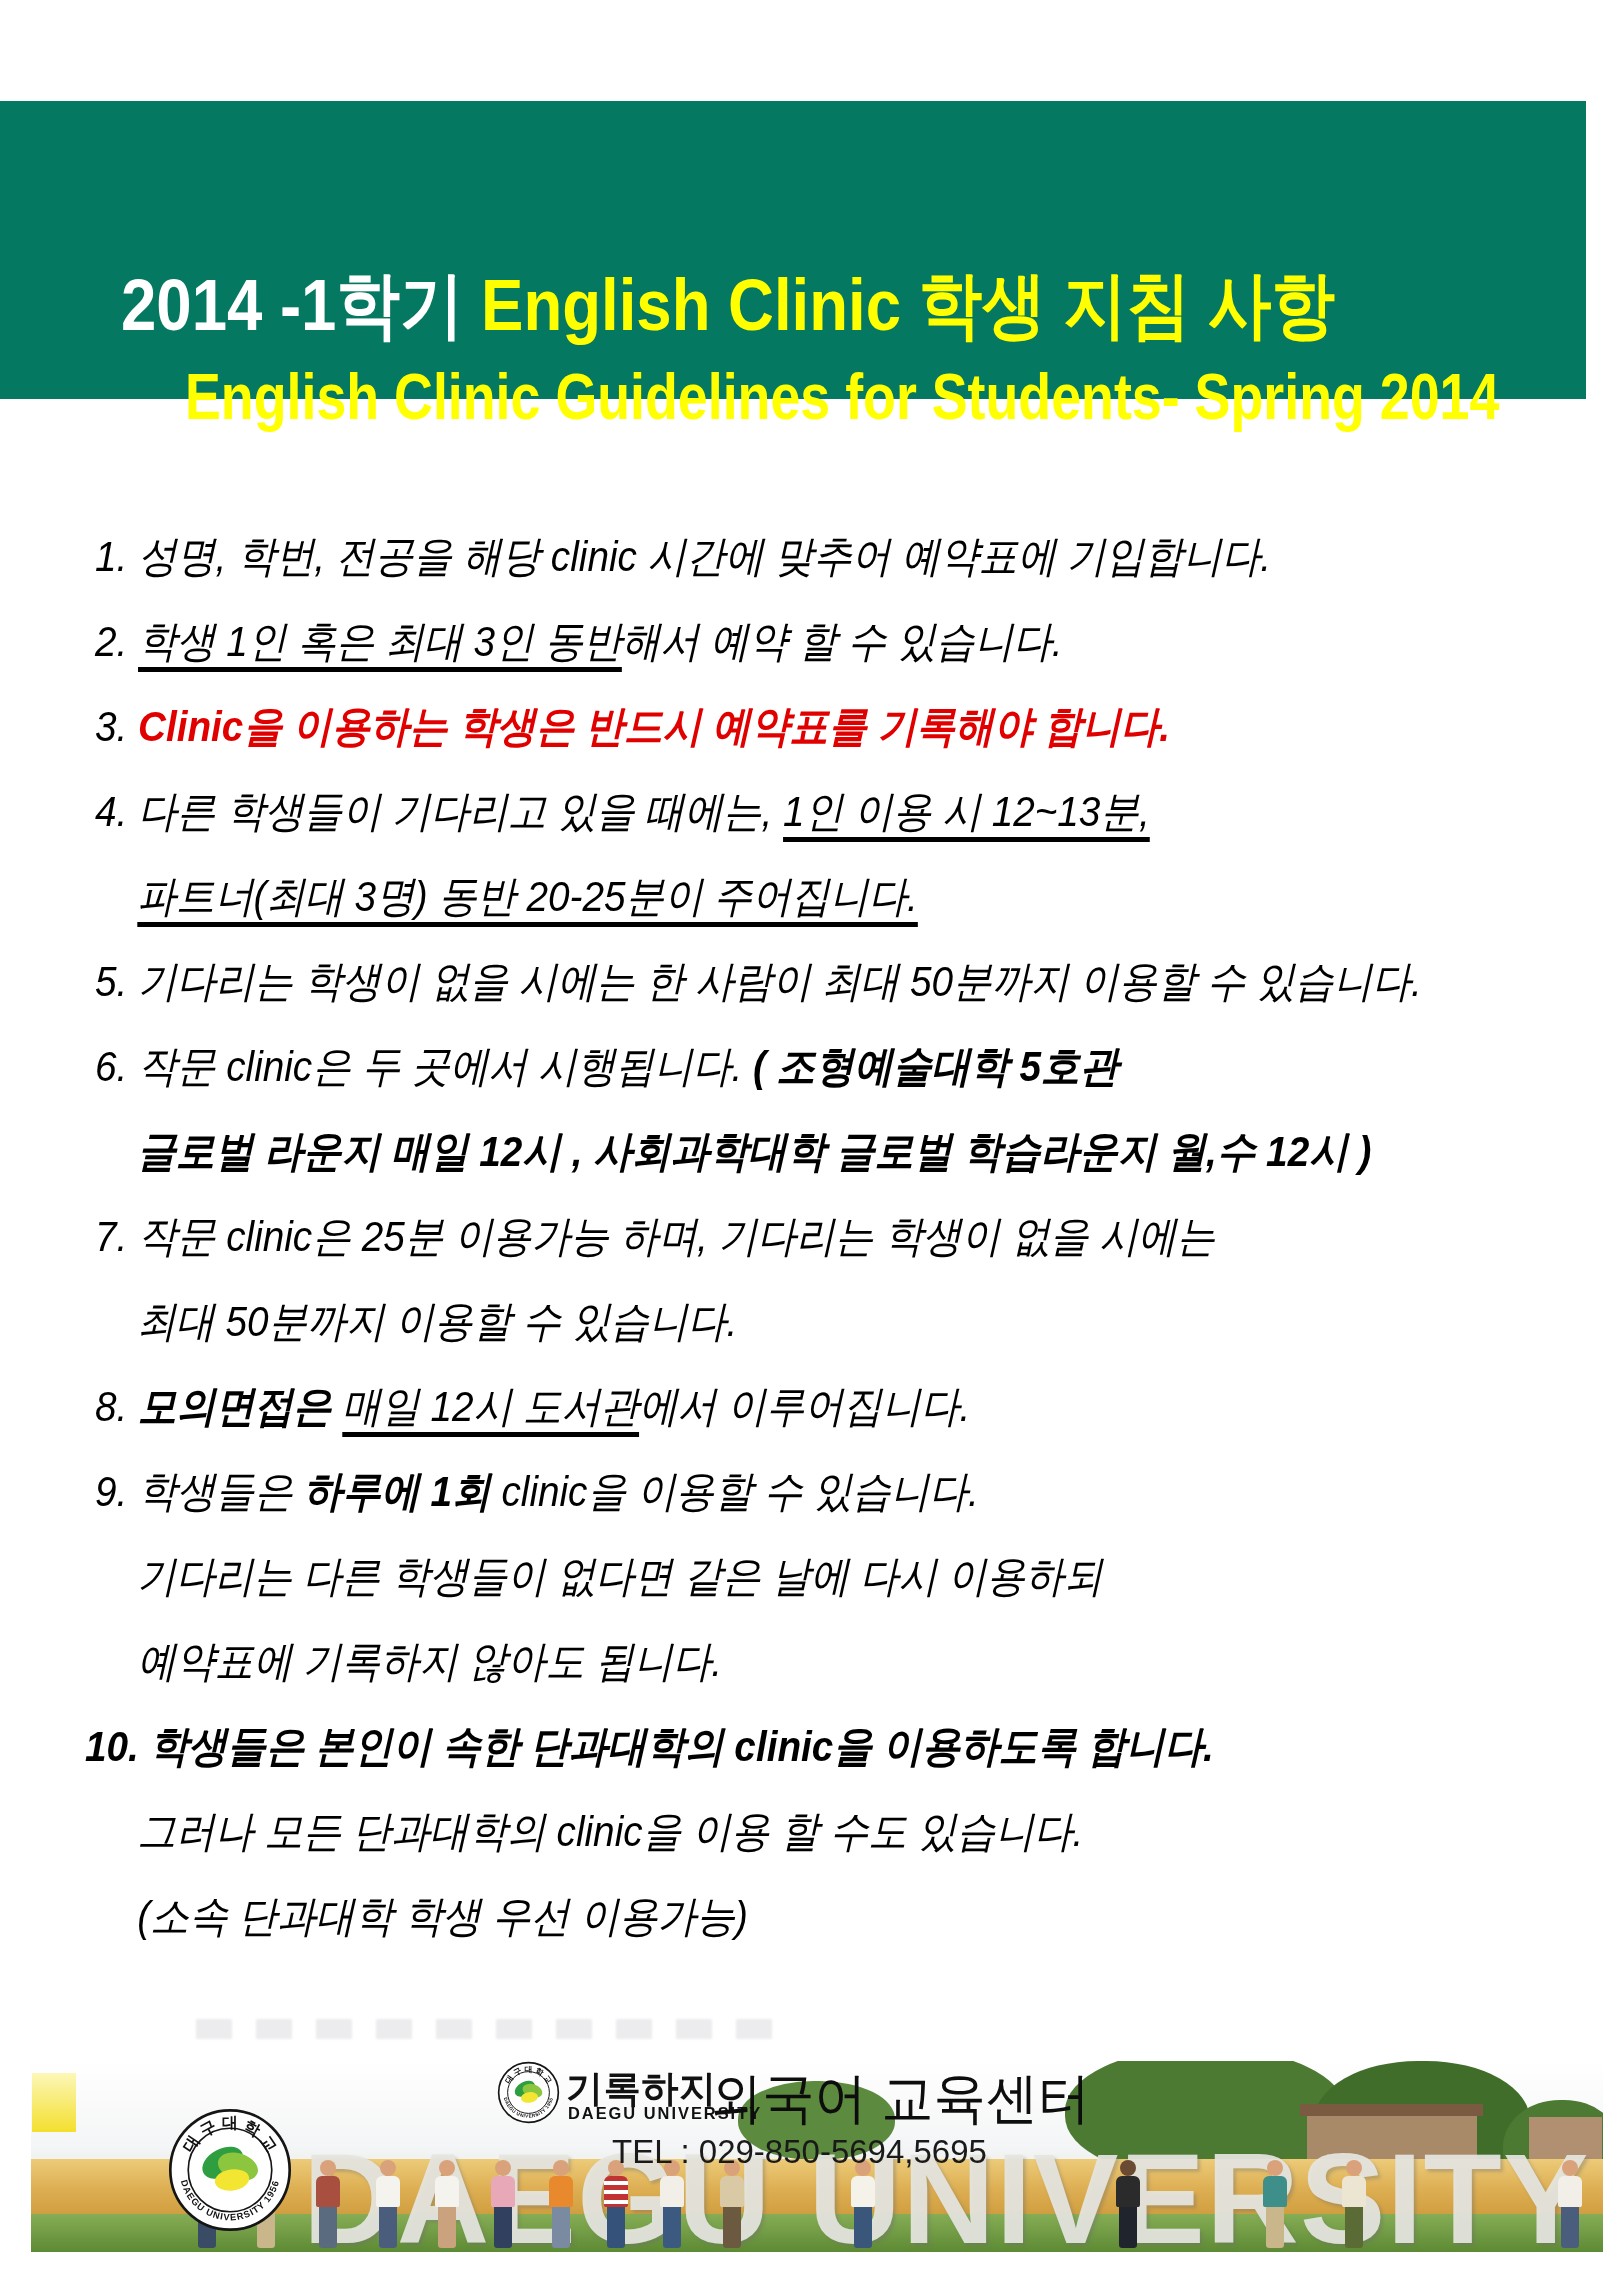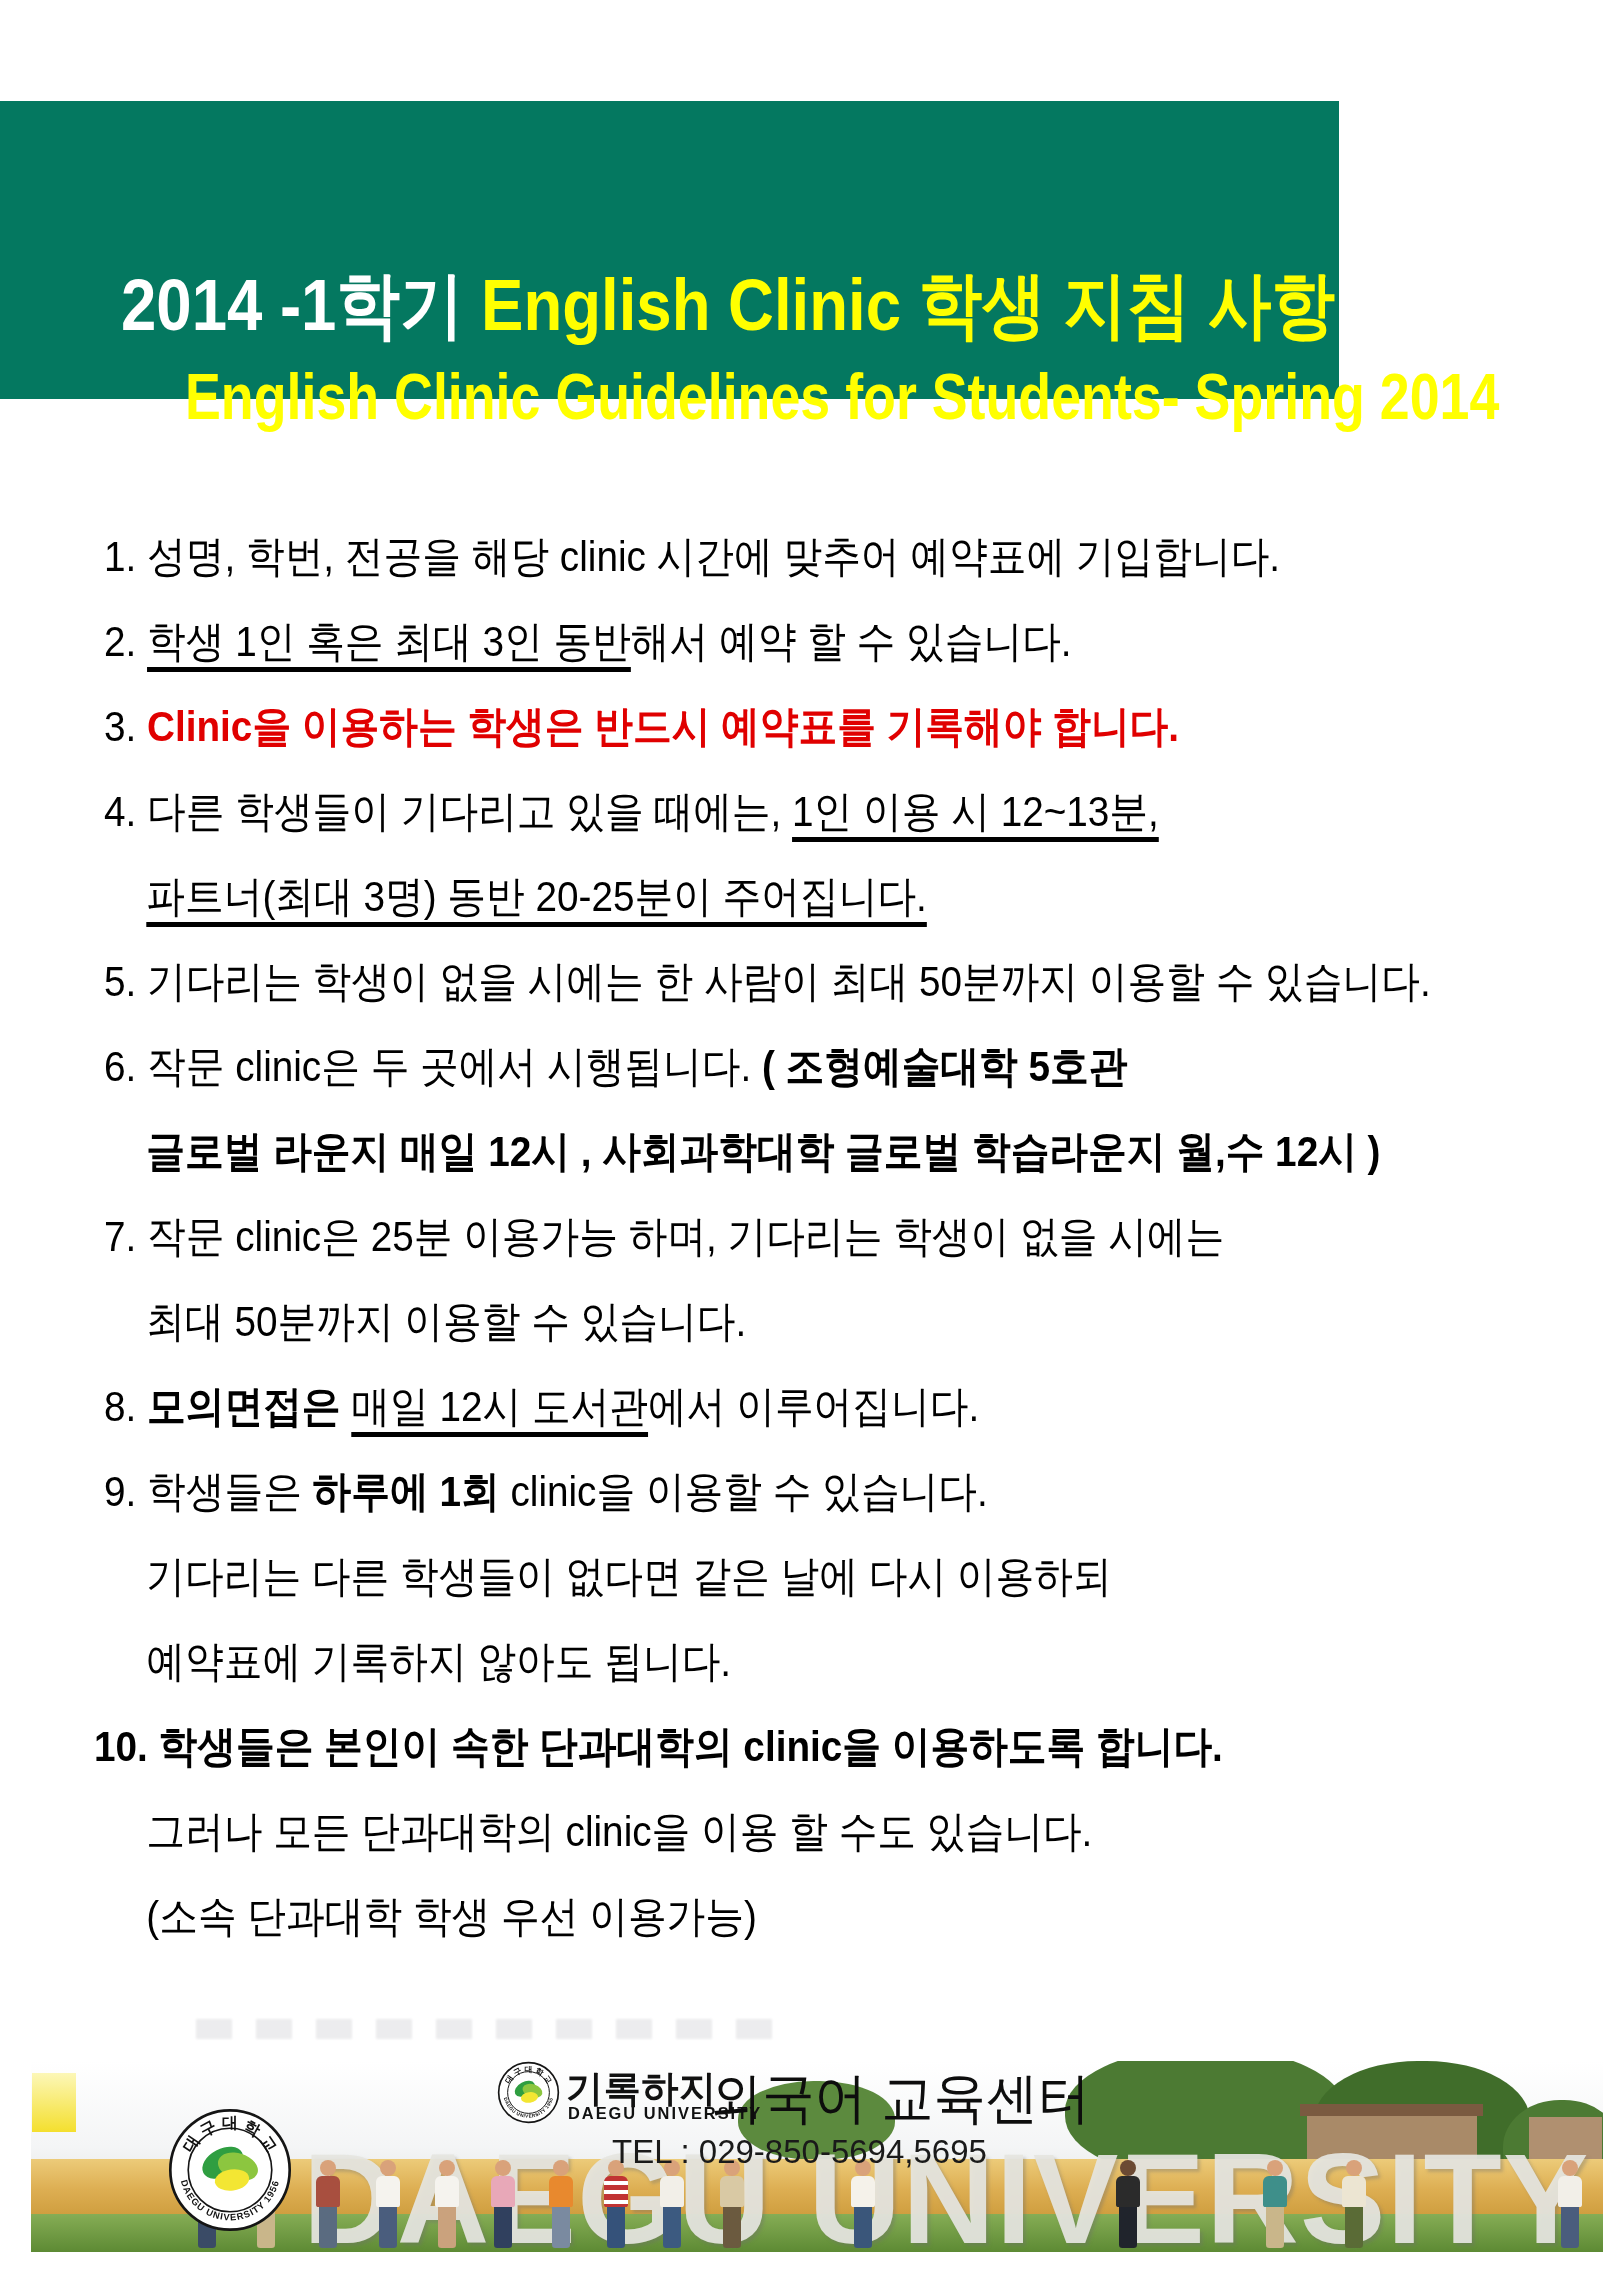--- a/index.html
+++ b/index.html
@@ -1,33 +1,33 @@
 <!DOCTYPE html>
 <html style="font-size:10.5px"><head>
 <meta charset="utf-8">
 <style>
   html,body{margin:0;padding:0;}
   body{
     width:1623px;height:2295px;position:relative;background:#ffffff;
     font-family:"Liberation Sans","DejaVu Sans",sans-serif;overflow:hidden;color:#000;
   }
   
-  .header-band{position:absolute;left:0;top:101px;width:1339px;height:298px;background:#047860;}
+  .header-band{position:absolute;left:0;top:101px;width:1586px;height:298px;background:#047860;}
   .title-line1{
     position:absolute;left:121px;top:156px;font-size:73px;font-weight:700;white-space:nowrap;
     transform:scaleX(.87);transform-origin:left top;letter-spacing:0px;
   }
   .title-white{color:#ffffff;}
   .title-yellow{color:#ffff00;}
   .title-line2{
     position:absolute;left:185px;top:259px;font-size:64px;font-weight:700;color:#ffff00;
     white-space:nowrap;transform:scaleX(.84);transform-origin:left top;
   }
   
-  .list{position:absolute;left:104px;top:514px;width:1479px;}
+  .list{position:absolute;left:95px;top:514px;width:1479px;font-style:italic;}
   .line{
     height:85px;line-height:85px;font-size:43px;white-space:nowrap;
     transform:scaleX(.9);transform-origin:left center;
   }
   .cont{padding-left:47px;}
   .line15{margin-left:-9.8px;}
   .seg-b{font-weight:700;}
   .seg-red{color:#e00000;font-weight:700;}
   .seg-u{text-decoration:underline;text-decoration-thickness:4.6px;text-underline-offset:10.5px;text-decoration-skip-ink:none;}
   

